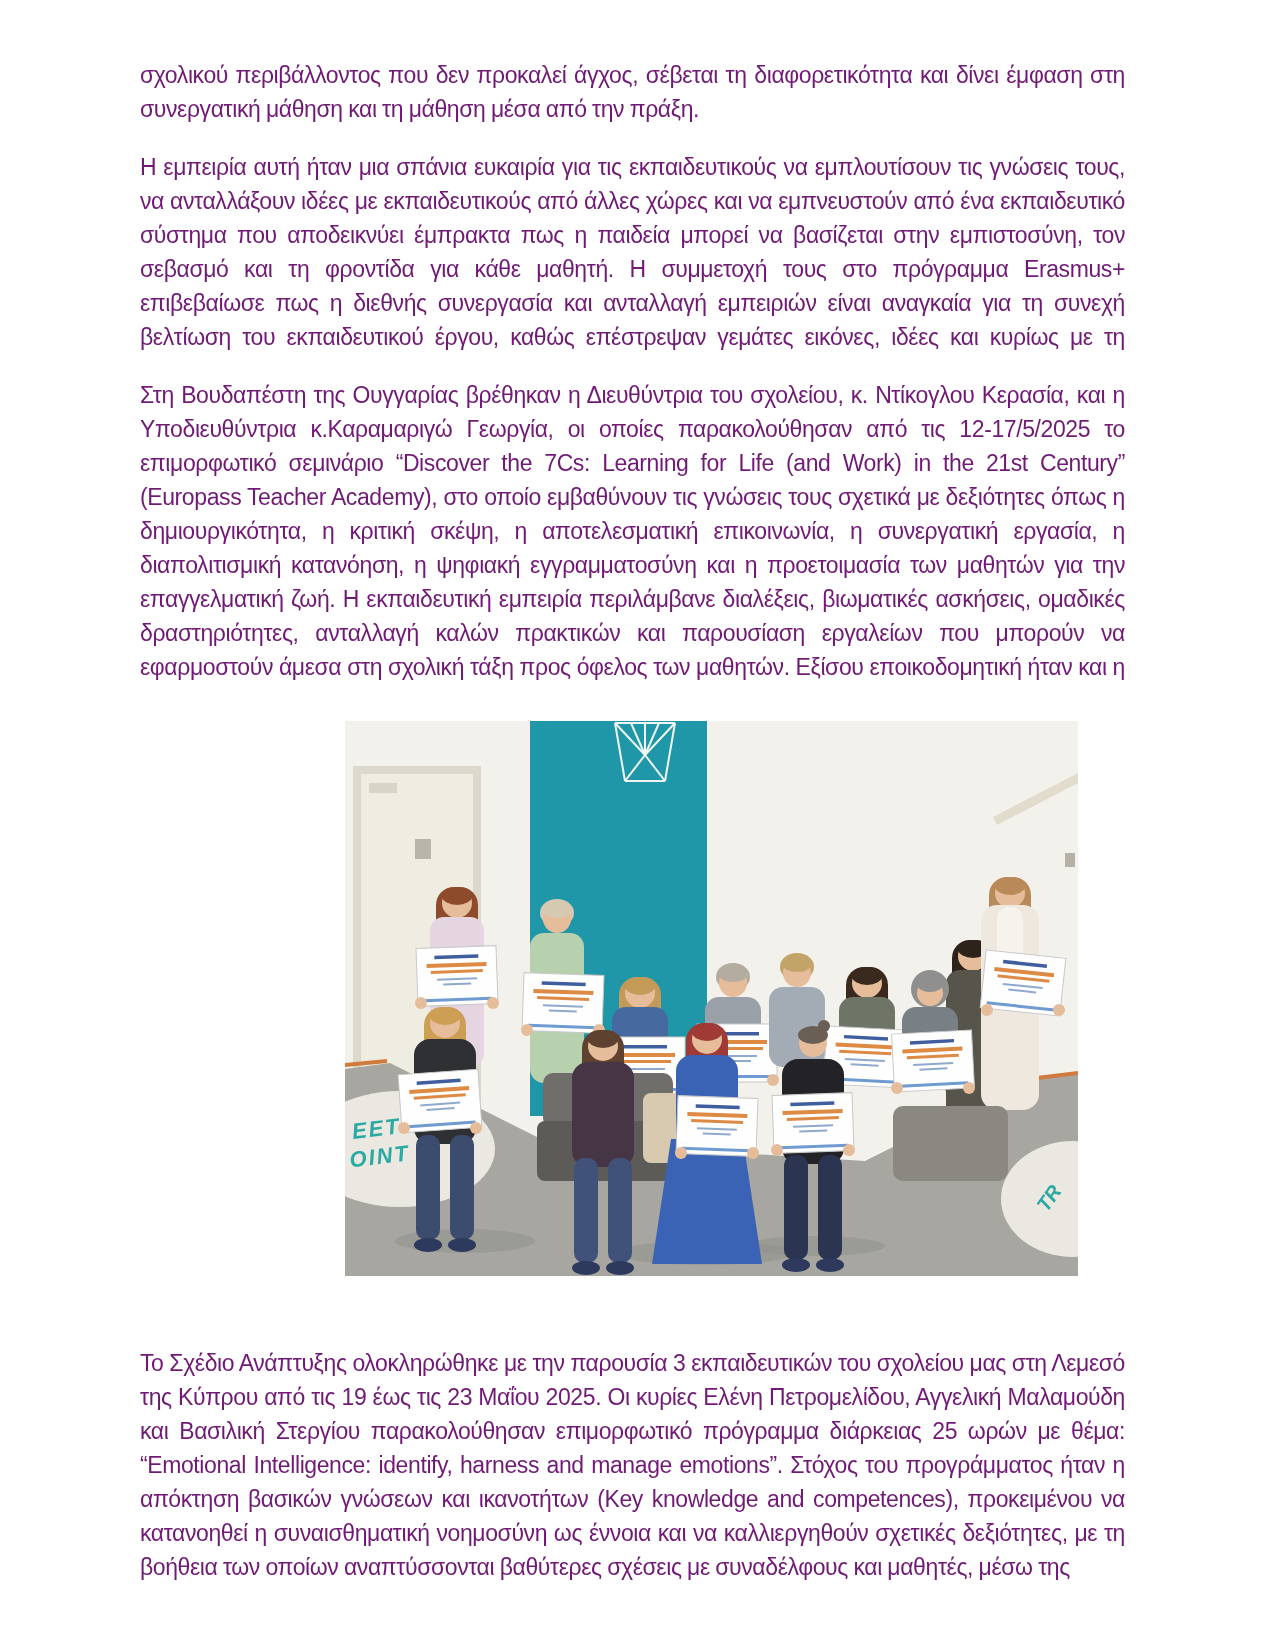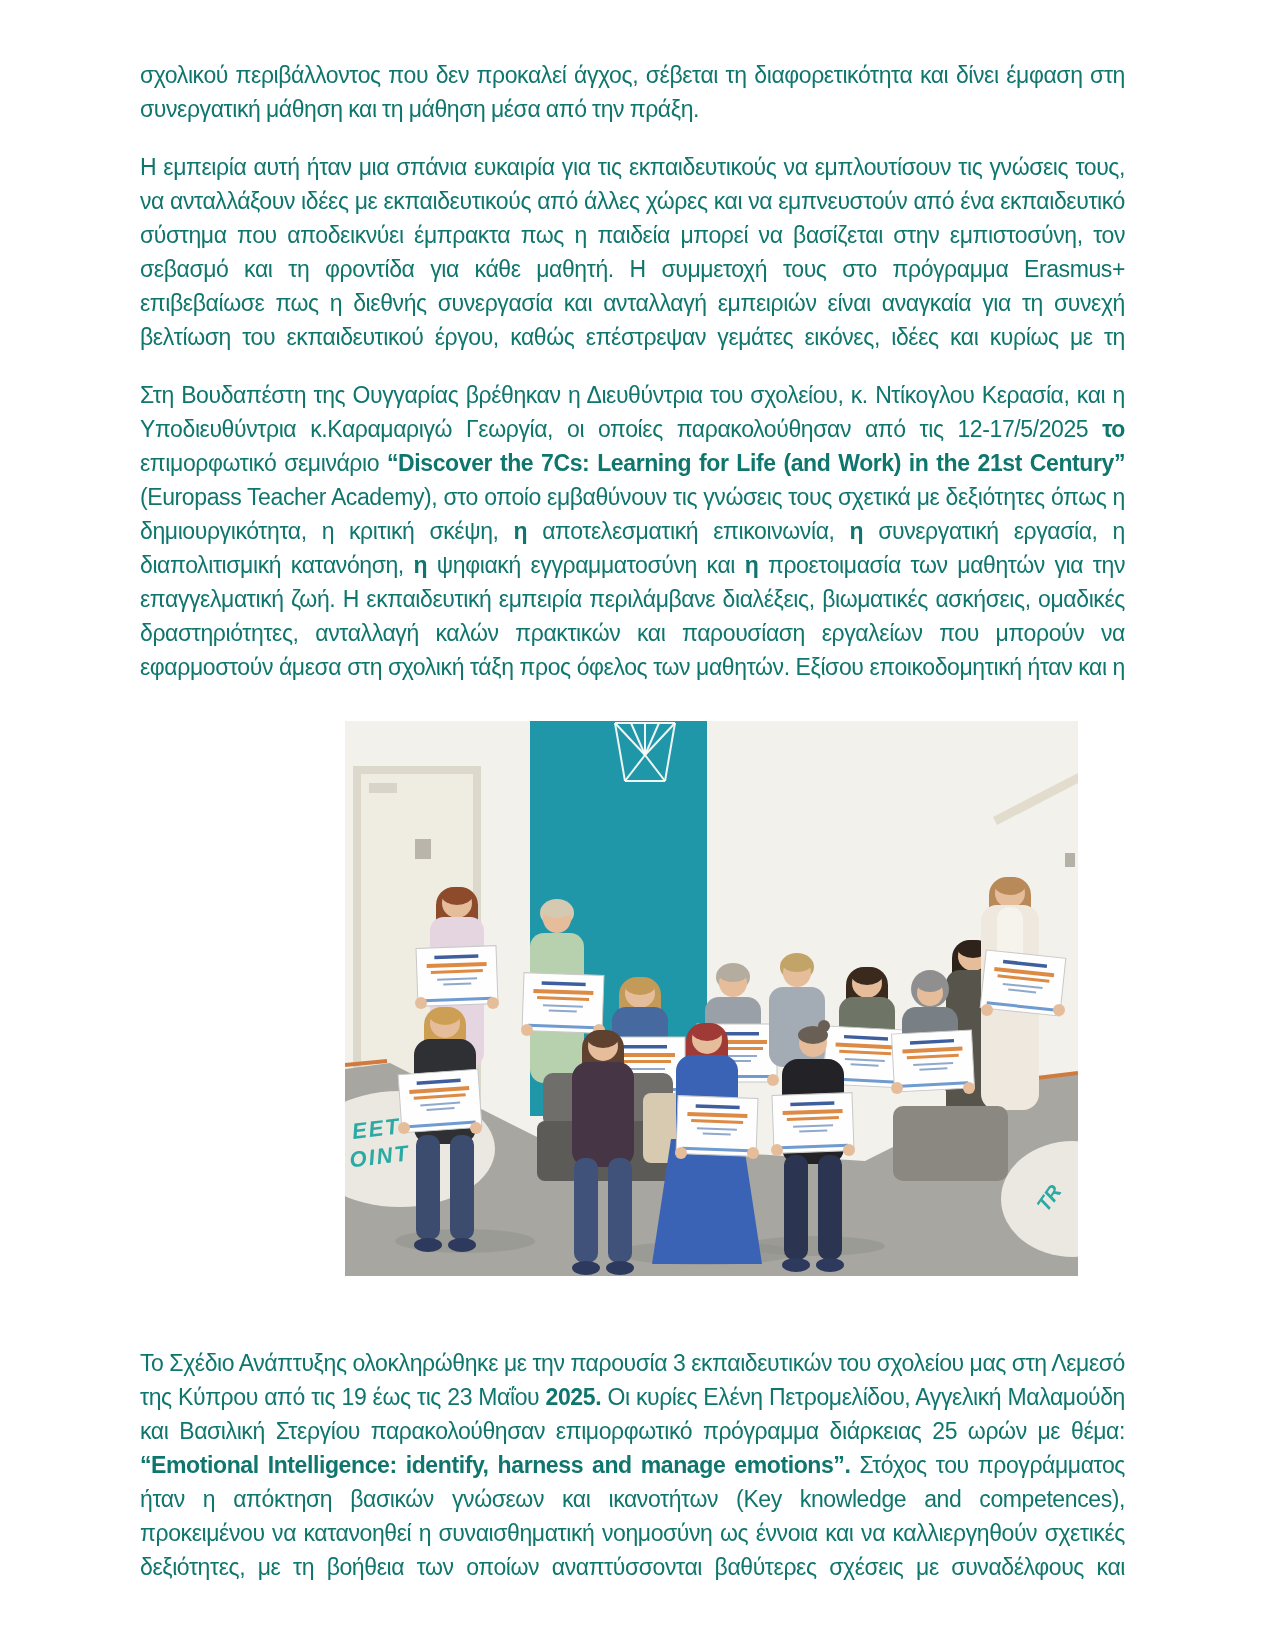--- a/index.html
+++ b/index.html
@@ -2,35 +2,35 @@
 <html lang="el"><head>
 <meta charset="utf-8">
 <style>
   html,body{margin:0;padding:0;background:#ffffff;}
   .page{
     position:relative;
     width:1275px;height:1650px;
     background:#ffffff;
     overflow:hidden;
     font-family:"Liberation Sans","DejaVu Sans",sans-serif;
-    color:#0f766e;
+    color:#701a75;
   }
   .content{
     position:absolute;left:140px;top:58px;width:985px;
   }
   p.para{
     margin:0 0 24px 0;
     font-size:23px;
     line-height:34px;
     letter-spacing:-0.4px;
     word-spacing:-0.5px;
     text-align:justify;
     overflow:hidden;
   }
-  p.para .b{font-weight:bold;}
+  p.para .b{font-weight:normal;}
   #para-1{height:68px;}
   #para-2{height:204px;}
   #para-3{height:306px;}
   #para-4{height:238px;margin-top:70px;}
   .photo-wrap{
     margin:37px 0 0 205px;
     width:733px;height:555px;
   }
   svg{display:block;}
 </style>

